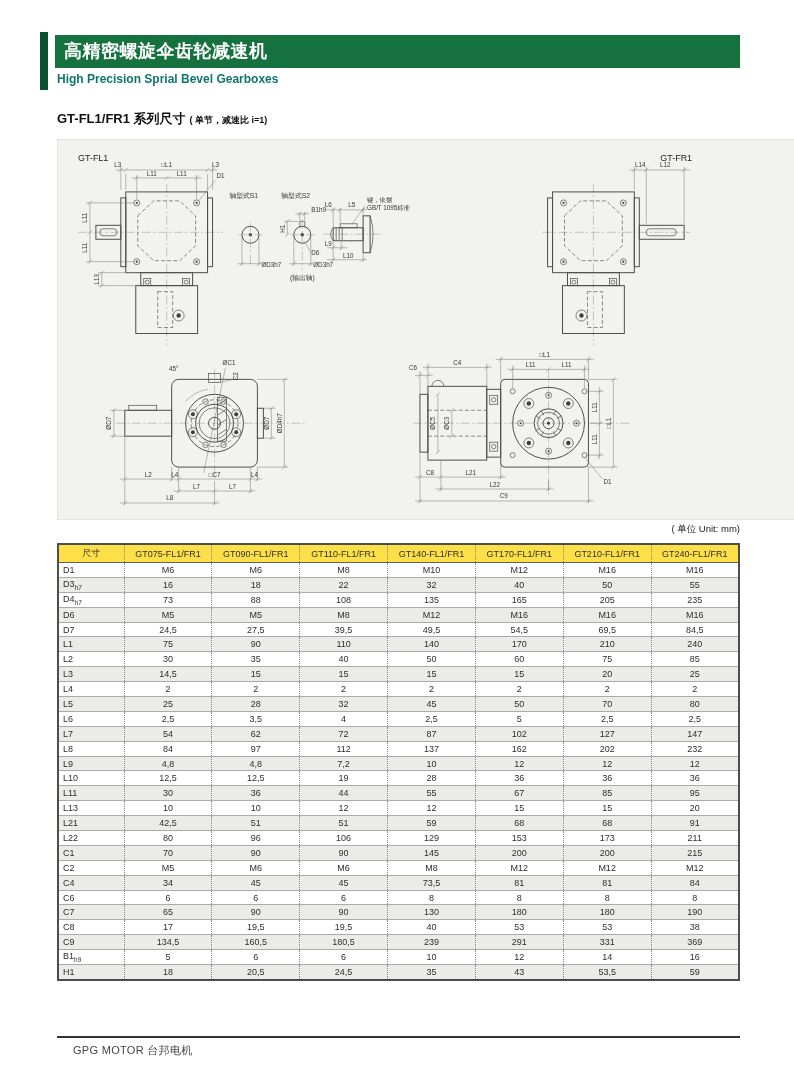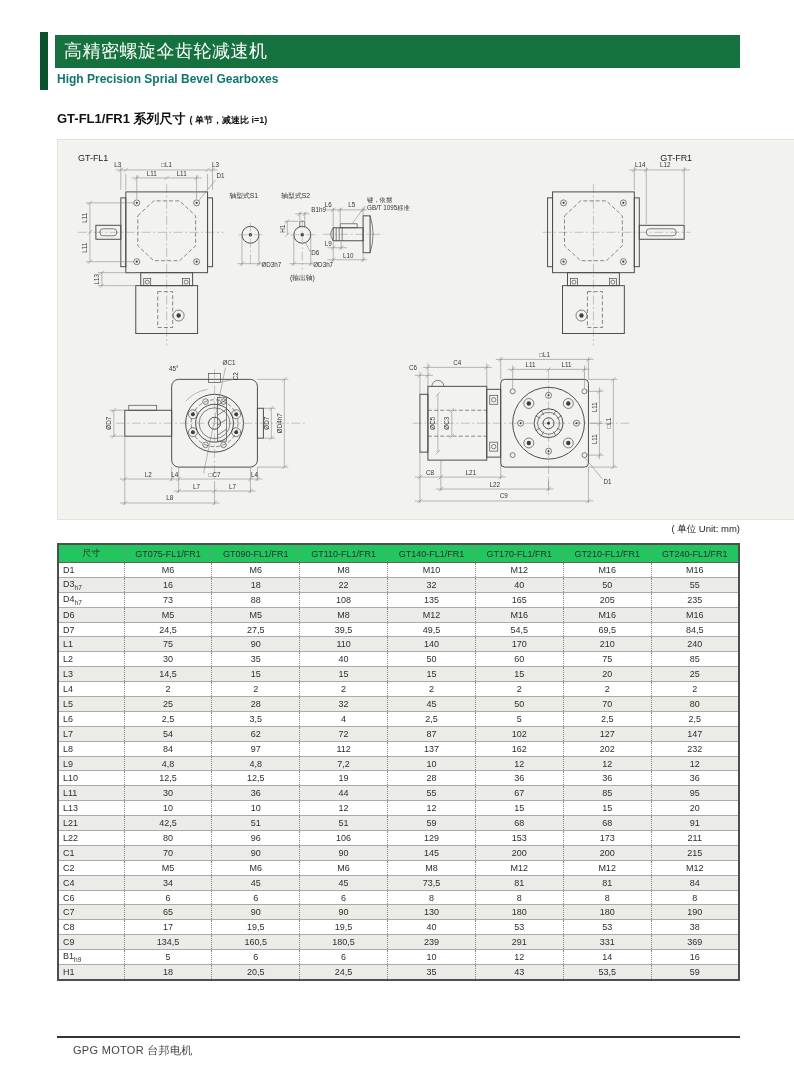--- a/index.html
+++ b/index.html
@@ -2,28 +2,28 @@
 <html><head>
 <meta charset="utf-8">
 <style>
   html,body{margin:0;padding:0;}
   body{
     width:794px;height:1077px;position:relative;background:#ffffff;
     font-family:"Liberation Sans","DejaVu Sans",sans-serif;overflow:hidden;
   }
   .accent{position:absolute;left:40px;top:32px;width:8px;height:58px;background:#0a5130;}
   .hbar{position:absolute;left:55px;top:35px;width:685px;height:33px;background:#15713e;}
-  .hbar .t{display:block;line-height:33px;padding-left:9px;font-size:18px;font-weight:normal;color:#fff;letter-spacing:.5px;border-radius:6px;}
+  .hbar .t{display:block;line-height:33px;padding-left:9px;font-size:18px;font-weight:bold;color:#fff;letter-spacing:.5px;border-radius:6px;}
   .subtitle{position:absolute;left:57px;top:72px;font-size:12px;font-weight:bold;color:#0f766e;}
   .section{position:absolute;left:57px;top:110px;font-size:13px;font-weight:bold;color:#101010;text-align:right;}
   .section .note{font-size:9px;margin-left:4px;}
   .panel{position:absolute;left:57px;top:139px;width:779px;height:381px;background:#f2f2ef;border:1px solid #e2e2de;box-sizing:border-box;}
   .unit{position:absolute;left:57px;top:523px;width:683px;text-align:right;font-size:9.5px;color:#222;}
   table.dims{position:absolute;left:57px;top:543px;width:683px;border-collapse:collapse;table-layout:fixed;border:2px solid #4e4e4e;font-size:9px;color:#2e2e2e;}
-  table.dims th{background:#22c55e;font-weight:normal;height:15px;border-bottom:1.5px solid #606060;font-size:9px;}
+  table.dims th{background:#fde047;font-weight:normal;height:15px;border-bottom:1.5px solid #606060;font-size:9px;}
   table.dims td{height:13.9px;padding:0;text-align:center;border-top:1px solid #ababab;}
   table.dims td:first-child{text-align:left;padding-left:4px;}
   table.dims th+th, table.dims td+td{border-left:1px dotted #8a8a8a;}
   table.dims tbody tr:nth-child(even){background:#ebebe8;}
   table.dims sub{font-size:6.5px;}
   .frule{position:absolute;left:57px;top:1036px;width:683px;border-top:2px solid #333;}
   .ftext{position:absolute;left:73px;top:1043px;font-size:11px;color:#444;letter-spacing:.3px;}
   
   .s1{stroke:#4d4d4d;stroke-width:1;fill:none}
   .s2{stroke:#4d4d4d;stroke-width:.7;fill:none}

